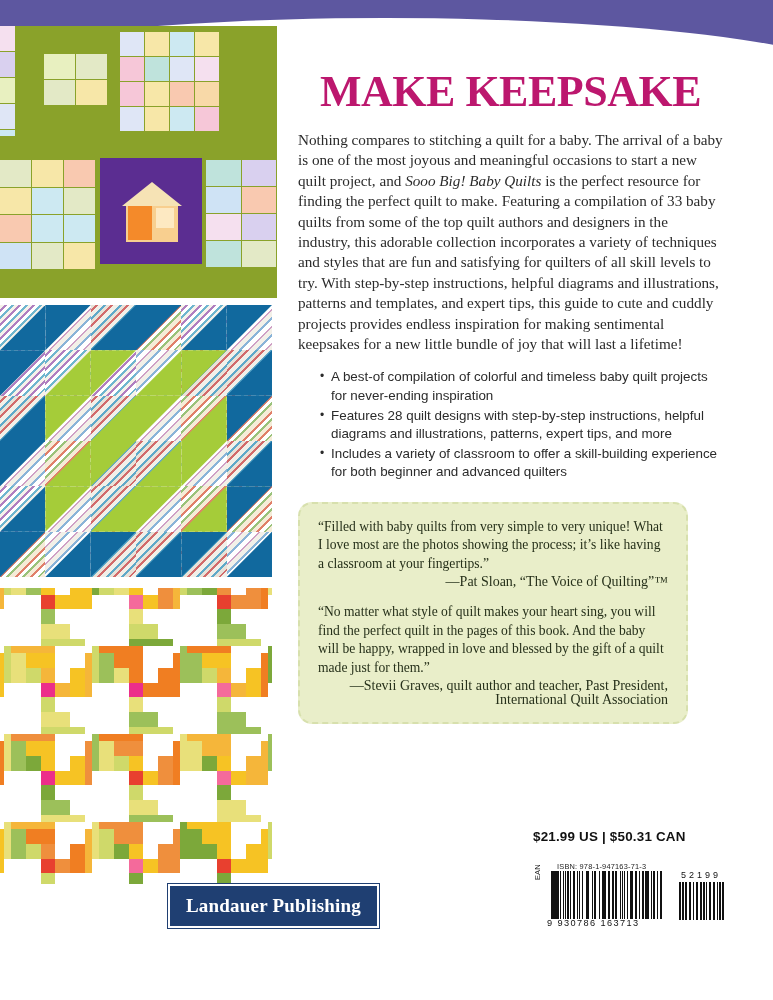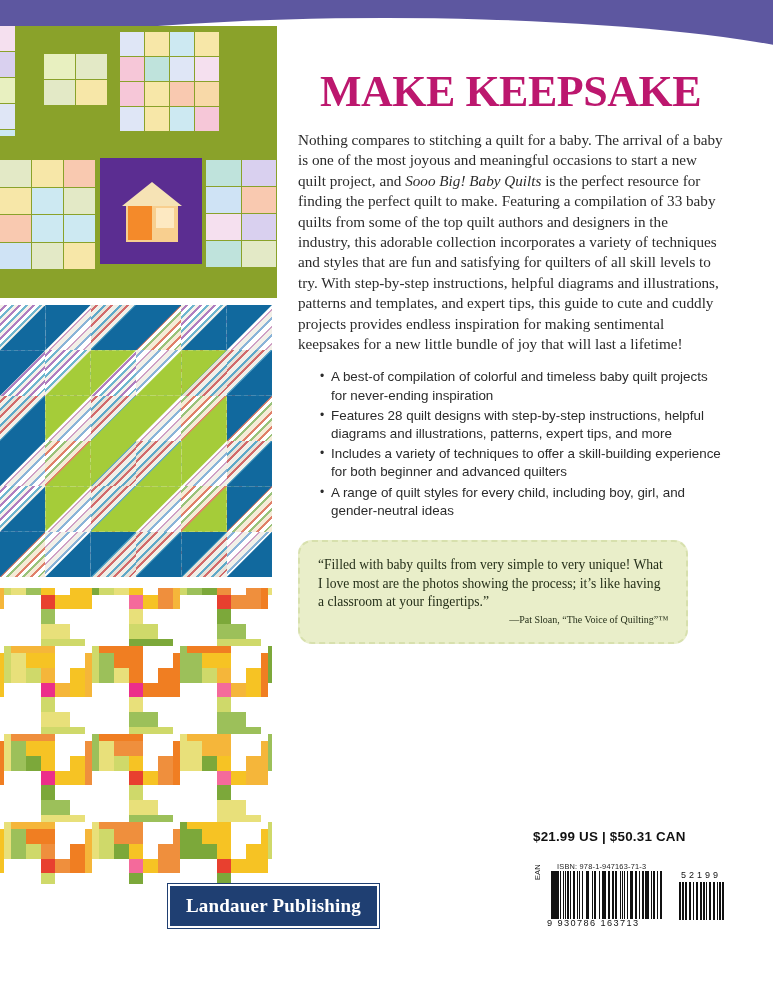--- a/index.html
+++ b/index.html
@@ -108,21 +108,21 @@
   }
   .quote{
     font-family:"Liberation Serif", serif;
     font-size:13.6px;
     line-height:18.4px;
     color:#26301a;
     margin:0;
   }
   .attrib{
     font-family:"Liberation Serif", serif;
-    font-size:10px;
+    font-size:14px;
     line-height:14.4px;
     color:#26301a;
     text-align:right;
     margin:2px 0 0 0;
   }
   .quote-2{margin-top:14px;}
 
   
   .price{
     position:absolute;left:533px;top:829px;
@@ -602,27 +602,29 @@
 
     <h1 class="title">
       <span>MAKE KEEPSAKE</span>
     </h1>
 
     <p class="body-copy"><span>Nothing compares to stitching a quilt for a baby. The arrival of a baby is one of the most joyous and meaningful occasions to start a new quilt project, and </span><em>Sooo Big! Baby Quilts</em><span> is the perfect resource for finding the perfect quilt to make. Featuring a compilation of 33 baby quilts from some of the top quilt authors and designers in the industry, this adorable collection incorporates a variety of techniques and styles that are fun and satisfying for quilters of all skill levels to try. With step-by-step instructions, helpful diagrams and illustrations, patterns and templates, and expert tips, this guide to cute and cuddly projects provides endless inspiration for making sentimental keepsakes for a new little bundle of joy that will last a lifetime!</span></p>
 
     <ul class="bullets">
       <li>A best-of compilation of colorful and timeless baby quilt projects for never-ending inspiration</li>
       <li>Features 28 quilt designs with step-by-step instructions, helpful diagrams and illustrations, patterns, expert tips, and more</li>
-      <li>Includes a variety of techniques to offer a skill-building experience for both beginner and advanced quilters</li>
-      <li>A range of quilt styles for every child, including boy, girl, and gender-neutral ideas</li>
+      <li>Includes a variety of classroom to offer a skill-building experience for both beginner and advanced quilters</li>
     </ul>
 
     <div class="quote-box">
       <p class="quote">“Filled with baby quilts from very simple to very unique! What I love most are the photos showing the process; it’s like having a classroom at your fingertips.”</p>
       <p class="attrib">—Pat Sloan, “The Voice of Quilting”™</p>
+      <p class="quote quote-2">“No matter what style of quilt makes your heart sing, you will find the perfect quilt in the pages of this book. And the baby will be happy, wrapped in love and blessed by the gift of a quilt made just for them.”</p>
+      <p class="attrib" style="white-space:pre-line;">—Stevii Graves, quilt author and teacher, Past President,
+International Quilt Association</p>
     </div>
 
   </div>
 
   <div class="price">$21.99 US | $50.31 CAN</div>
 
   <div class="barcode-wrap">
     <div class="isbn-text">ISBN: 978-1-947163-71-3</div>
     <div class="ean-label">EAN</div>
     <div class="bars-main" id="bars-main">

